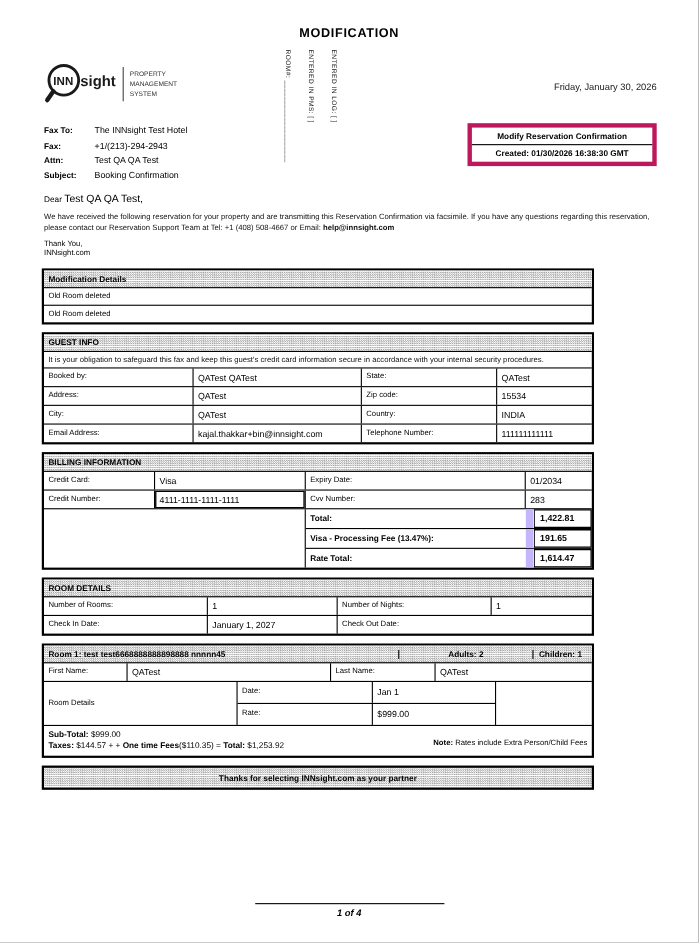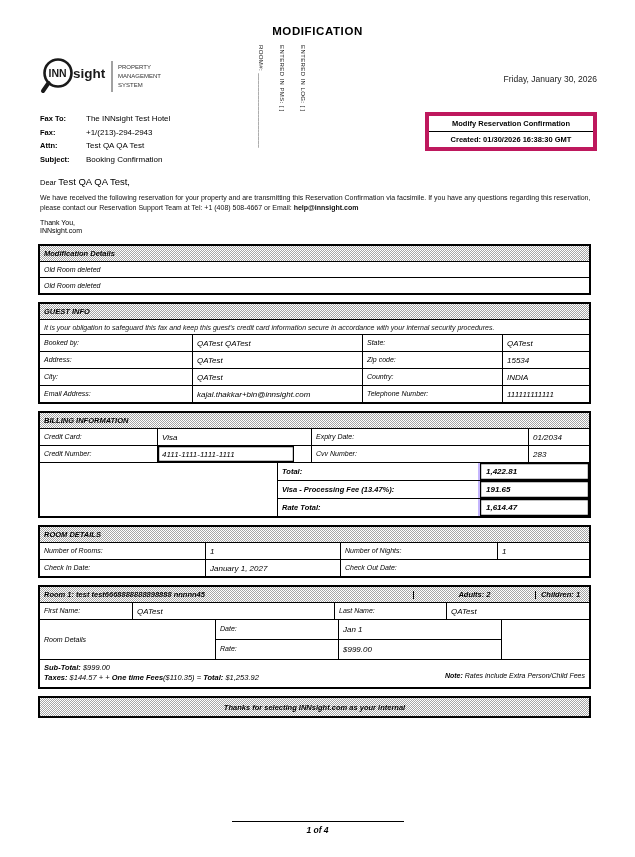--- a/index.html
+++ b/index.html
@@ -38,54 +38,54 @@
 
   .letter { position:absolute; left:40px; top:176px; width:557px; }
   .greeting { font-size:7.5px; }
   .greet-name { font-size:9.5px; }
   .body-text { font-size:7px; line-height:9.5px; margin-top:6px; color:#111; }
   .email { font-weight:bold; }
   .thanks { font-size:7px; margin-top:7px; }
   .signature { font-size:7px; margin-top:1px; }
 
   
-  .content { position:absolute; left:38px; top:244px; width:553px;font-style:italic; }
+  .content { position:absolute; left:38px; top:244px; width:502px; }
   .sec { border:2px solid #000; margin-bottom:7px; background:#fff; }
   .dither {
     background-color:#cfcfcf;
     background-image:repeating-conic-gradient(#a6a6a6 0 25%, #ffffff 0 50%);
     background-size:2px 2px;
   }
   .sec-h {
     font-weight:bold; font-size:7.5px; line-height:8px; padding:3.5px 4px;
     border-bottom:1px solid #000; display:flex;
   }
   .plain-row { font-size:7px; padding:4px 4px; }
   .plain-row + .plain-row { border-top:1px solid #000; }
   .notice-row { font-size:7px; padding:3.5px 4px; border-bottom:1px solid #000; color:#111; }
 
-  .g-row { display:flex;gap:17px; }
+  .g-row { display:flex; }
   .g-row + .g-row { border-top:1px solid #000; }
   .c { padding:3.5px 4px; font-size:7px; overflow:hidden; white-space:nowrap; }
   .c + .c { border-left:1px solid #000; }
   .val { font-size:8px; }
 
   
   .guest .c1{width:135px}.guest .c2{width:153px}.guest .c3{width:123px}.guest .c4{flex:1}
 
   
   .bill .b1{width:100px}.bill .b2{width:137px}.bill .b3{width:200px}.bill .b4{flex:1}
   .thick { box-shadow:inset 0 0 0 1.2px #000; }
   .bill-bottom { display:flex; border-top:1px solid #000; }
   .bill-empty { width:238px; border-right:1px solid #000; }
   .bill-totals { flex:1; }
   .bt-row { display:flex; }
   .bt-row + .bt-row { border-top:1px solid #000; }
   .bt-label { width:200px; padding:4px 4px; font-weight:bold; font-size:7.5px; }
-  .bt-value { flex:1; border-left:2px solid #c4b5fd; padding:4px 6px; font-weight:bold; font-size:8px; }
+  .bt-value { flex:1; border-left:7px solid #c4b5fd; padding:4px 6px; font-weight:bold; font-size:8px; }
 
   
   .rdet .r1{width:148px}.rdet .r2{width:118px}.rdet .r3{width:140px}.rdet .r4{flex:1}
 
   
   .rm-title { flex:1; }
   .rm-adults { width:122px; border-left:1px solid #000; text-align:center; }
   .rm-children { width:50px; border-left:1px solid #000; text-align:center; }
   .room1 .n1{width:75px}.room1 .n2{width:185px}.room1 .n3{width:95px}.room1 .n4{flex:1}
   .rd-wrap { display:flex; border-top:1px solid #000; }
@@ -307,20 +307,20 @@
             <span>$1,253.92</span>
           </span>
           <span class="note-part">
             <span class="bold">Note:</span>
             <span>Rates include Extra Person/Child Fees</span>
           </span>
         </div>
       </div>
     </div>
 
-    <div class="banner dither">Thanks for selecting INNsight.com as your internal</div>
+    <div class="banner dither">Thanks for selecting INNsight.com as your partner</div>
 
   </div>
 
   <div class="footer-rule"></div>
   <div class="page-number">1 of 4</div>
 
 </div>
 
 </body></html>

